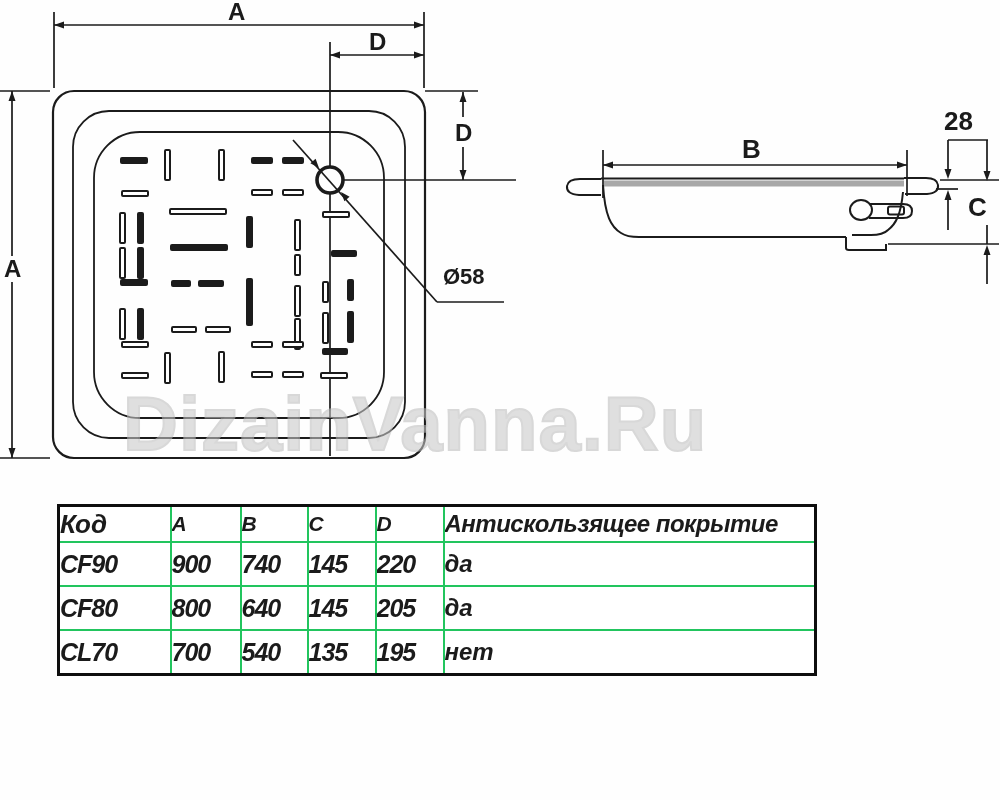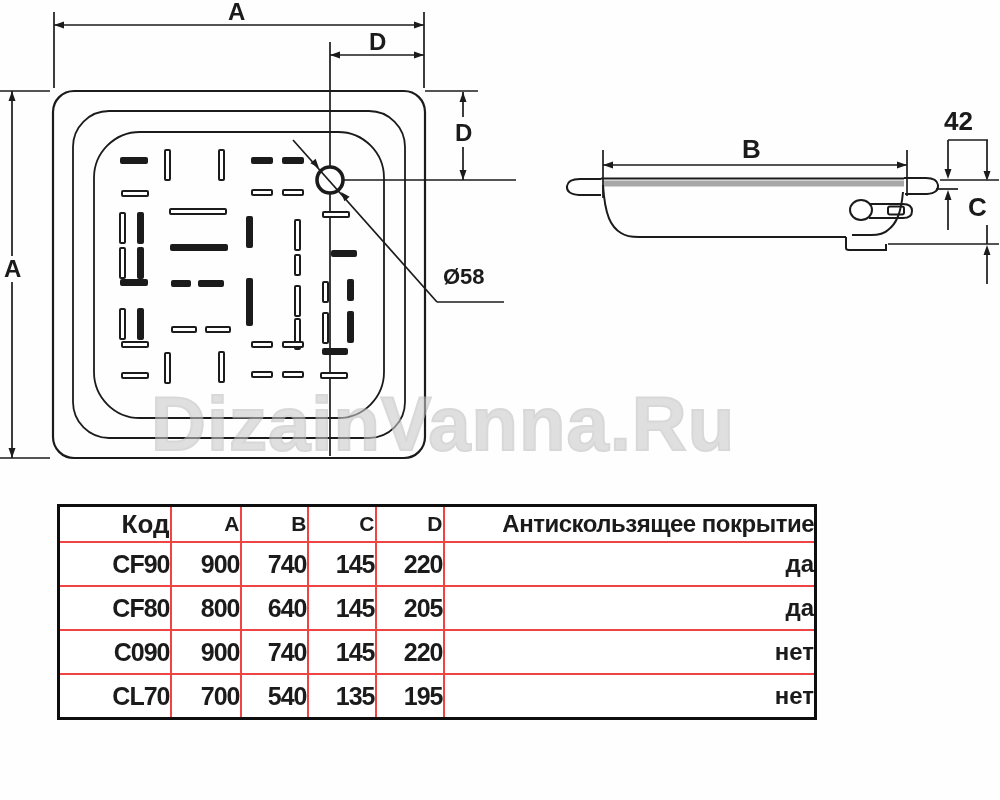--- a/index.html
+++ b/index.html
@@ -10,26 +10,26 @@
   .dash{position:absolute;box-sizing:border-box;border-radius:2px;}
   .dash.h{width:28px;height:7px;}
   .dash.v{width:7px;height:32px;}
   .dash.filled{background:#1b1b1b;}
   .dash.hollow{border:2px solid #1b1b1b;background:#fff;}
   .lbl{position:absolute;z-index:3;font-size:24px;line-height:1;font-weight:600;
        letter-spacing:0;color:#1b1b1b;white-space:nowrap;}
   .lbl.bg{background:#fefefe;padding:1px 3px;}
   .lbl.big{font-size:22px;}
   .watermark{position:absolute;left:123px;top:380px;z-index:6;font-size:76px;font-weight:bold;
-             color:#c9c9c9;opacity:.58;letter-spacing:1px;white-space:nowrap;margin-left:28px;
+             color:#c9c9c9;opacity:.58;letter-spacing:1px;white-space:nowrap;
              -webkit-text-stroke:2px #bdbdbd;}
   table.dims{position:absolute;left:57px;top:504px;z-index:4;border-collapse:collapse;
              table-layout:fixed;background:#fff;border:3px solid #0e0e0e;}
-  table.dims th,table.dims td{border:2px solid #ef4444;text-align:right;vertical-align:middle;
-             padding:0;overflow:hidden;}
+  table.dims th,table.dims td{border:2px solid #22c55e;text-align:left;vertical-align:middle;
+             padding:0;overflow:hidden;font-style:italic;}
   table.dims th{height:34px;}
   table.dims td{height:42px;margin-left:40px;}
   .h-kod{font-size:26px;font-weight:700;}
   .h-dim{font-size:21px;font-weight:600;}
   .h-coat{font-size:24px;font-weight:700;letter-spacing:-0.5px;}
   .t-code,.t-num{font-size:25px;font-weight:700;letter-spacing:-1px;}
   .t-coat{font-size:24px;font-weight:700;}
 </style>
 </head>
 <body>
@@ -153,21 +153,21 @@
       <div class="dash h hollow" style="left: 282px; top: 371px; width: 22px;"></div>
       <div class="dash h hollow" style="left: 320px; top: 372px; width: 28px;"></div>
     </div>
 
   <span class="lbl" style="left:228px;top:0px;">A</span>
   <span class="lbl" style="left:369px;top:30px;">D</span>
   <span class="lbl bg" style="left:1px;top:256px;">A</span>
   <span class="lbl bg" style="left:452px;top:120px;">D</span>
   <span class="lbl big" style="left:443px;top:266px;">Ø58</span>
   <span class="lbl" style="left:742px;top:136px;font-size:26px;">B</span>
-  <span class="lbl" style="left:944px;top:108px;font-size:26px;">42</span>
+  <span class="lbl" style="left:944px;top:108px;font-size:26px;">28</span>
   <span class="lbl" style="left:968px;top:194px;font-size:26px;">C</span>
 
   <div class="watermark">DizainVanna.Ru</div>
 
   <table class="dims">
     <colgroup>
       <col style="width:112px">
         <col style="width:70px">
         <col style="width:67px">
       <col style="width:68px">
@@ -195,28 +195,20 @@
         </tr>
         <tr>
           <td class="t-code">CF80</td>
           <td class="t-num">800</td>
           <td class="t-num">640</td>
           <td class="t-num">145</td>
           <td class="t-num">205</td>
           <td class="t-coat">да</td>
         </tr>
         <tr>
-          <td class="t-code">C090</td>
-          <td class="t-num">900</td>
-          <td class="t-num">740</td>
-          <td class="t-num">145</td>
-          <td class="t-num">220</td>
-          <td class="t-coat">нет</td>
-        </tr>
-        <tr>
           <td class="t-code">CL70</td>
           <td class="t-num">700</td>
           <td class="t-num">540</td>
           <td class="t-num">135</td>
           <td class="t-num">195</td>
           <td class="t-coat">нет</td>
         </tr>
       </tbody>
   </table>
 

